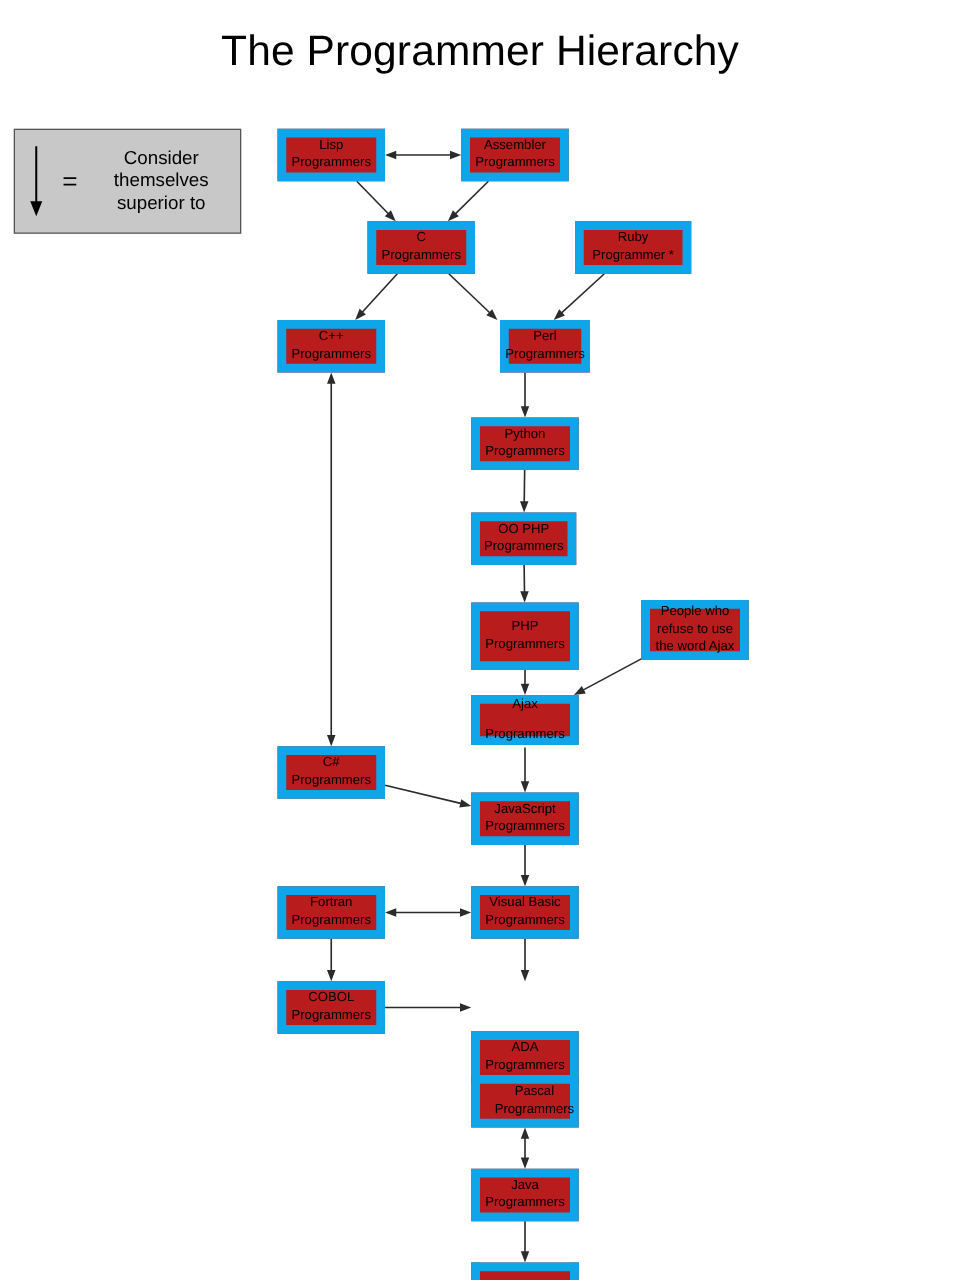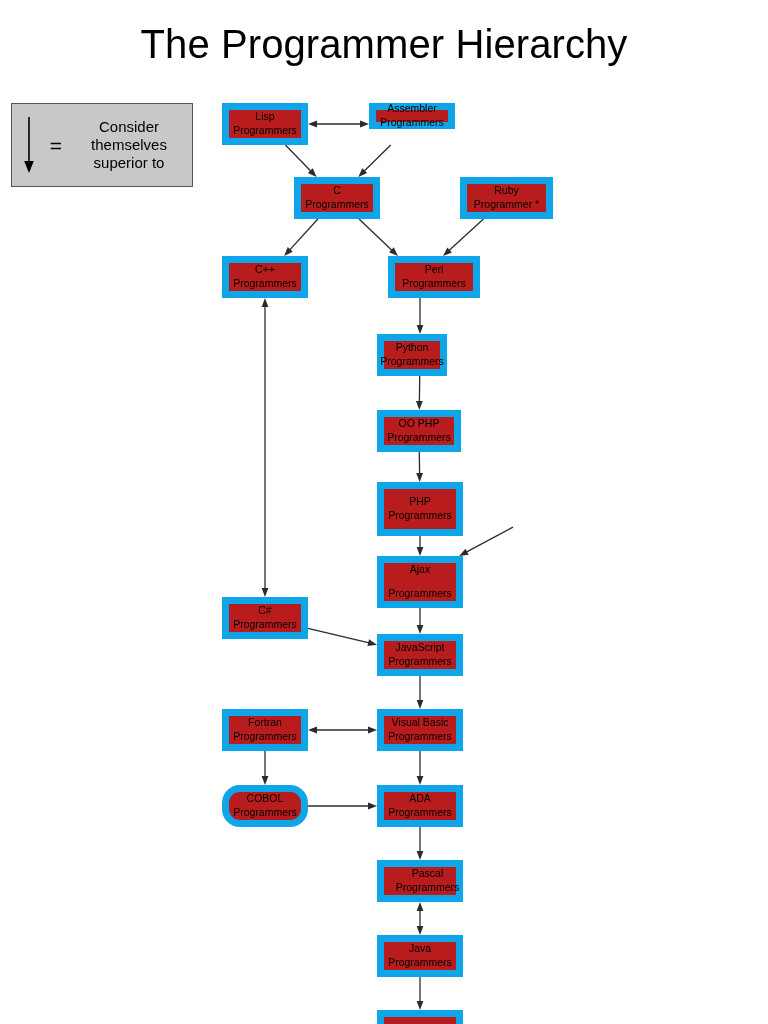--- a/index.html
+++ b/index.html
@@ -15,21 +15,21 @@
     font-family: "Liberation Sans", sans-serif;
     color: #000000;
   }
 
   #page-title {
     position: absolute;
     left: 0;
     top: 22px;
     width: 768px;
     text-align: center;
-    font-size: 40px;
+    font-size: 34px;
     font-weight: 400;
     letter-spacing: 0.1px;
     color: #000000;
   }
 
   
   #legend {
     position: absolute;
     left: 11px;
     top: 103px;
@@ -213,77 +213,82 @@
       <g>
         <line x1="420" y1="977" x2="420" y2="1003" stroke="#2b2b2b" stroke-width="1.3"></line>
       </g>
       <polygon points="420,1010 416.6,1001 423.4,1001" fill="#2b2b2b"></polygon>
     </svg>
 
 <div class="node" style="left: 222px; top: 103px; width: 86px; height: 42px;">
       <span class="ln">Lisp</span>
       <span class="ln">Programmers</span>
     </div>
-    <div class="node" style="left: 369px; top: 103px; width: 86px; height: 26px;">
+    <div class="node" style="left: 369px; top: 103px; width: 86px; height: 42px;">
       <span class="ln">Assembler</span>
       <span class="ln">Programmers</span>
     </div>
     <div class="node" style="left: 294px; top: 177px; width: 86px; height: 42px;">
       <span class="ln">C</span>
       <span class="ln">Programmers</span>
     </div>
     <div class="node" style="left: 460px; top: 177px; width: 93px; height: 42px;">
       <span class="ln">Ruby</span>
       <span class="ln">Programmer *</span>
     </div>
     <div class="node" style="left: 222px; top: 256px; width: 86px; height: 42px;">
       <span class="ln">C++</span>
       <span class="ln">Programmers</span>
     </div>
-    <div class="node" style="left: 388px; top: 256px; width: 92px; height: 42px;">
+    <div class="node" style="left: 400px; top: 256px; width: 72px; height: 42px;">
       <span class="ln">Perl</span>
       <span class="ln">Programmers</span>
     </div>
-    <div class="node" style="left: 377px; top: 334px; width: 70px; height: 42px;">
+    <div class="node" style="left: 377px; top: 334px; width: 86px; height: 42px;">
       <span class="ln">Python</span>
       <span class="ln">Programmers</span>
     </div>
     <div class="node" style="left: 377px; top: 410px; width: 84px; height: 42px;">
       <span class="ln">OO PHP</span>
       <span class="ln">Programmers</span>
     </div>
     <div class="node" style="left: 377px; top: 482px; width: 86px; height: 54px;">
       <span class="ln">PHP</span>
       <span class="ln">Programmers</span>
     </div>
-    <div class="node" style="left: 377px; top: 556px; width: 86px; height: 52px; gap: 10px;">
+    <div class="node" style="left: 513px; top: 480px; width: 86px; height: 48px;">
+      <span class="ln">People who</span>
+      <span class="ln">refuse to use</span>
+      <span class="ln">the word Ajax</span>
+    </div>
+    <div class="node" style="left: 377px; top: 556px; width: 86px; height: 40px; gap: 10px;">
       <span class="ln">Ajax</span>
       <span class="ln">Programmers</span>
     </div>
     <div class="node" style="left: 222px; top: 597px; width: 86px; height: 42px;">
       <span class="ln">C#</span>
       <span class="ln">Programmers</span>
     </div>
     <div class="node" style="left: 377px; top: 634px; width: 86px; height: 42px;">
       <span class="ln">JavaScript</span>
       <span class="ln">Programmers</span>
     </div>
     <div class="node" style="left: 222px; top: 709px; width: 86px; height: 42px;">
       <span class="ln">Fortran</span>
       <span class="ln">Programmers</span>
     </div>
     <div class="node" style="left: 377px; top: 709px; width: 86px; height: 42px;">
       <span class="ln">Visual Basic</span>
       <span class="ln">Programmers</span>
     </div>
-    <div class="node" style="left: 222px; top: 785px; width: 86px; height: 42px; border-radius: 18px;">
+    <div class="node" style="left: 222px; top: 785px; width: 86px; height: 42px;">
       <span class="ln">COBOL</span>
       <span class="ln">Programmers</span>
     </div>
-    <div class="node" style="left: 377px; top: 785px; width: 86px; height: 42px;">
+    <div class="node" style="left: 377px; top: 825px; width: 86px; height: 42px;">
       <span class="ln">ADA</span>
       <span class="ln">Programmers</span>
     </div>
     <div class="node" style="left: 377px; top: 860px; width: 86px; height: 42px; padding-left: 15px;">
       <span class="ln">Pascal</span>
       <span class="ln">Programmers</span>
     </div>
     <div class="node" style="left: 377px; top: 935px; width: 86px; height: 42px;">
       <span class="ln">Java</span>
       <span class="ln">Programmers</span>

